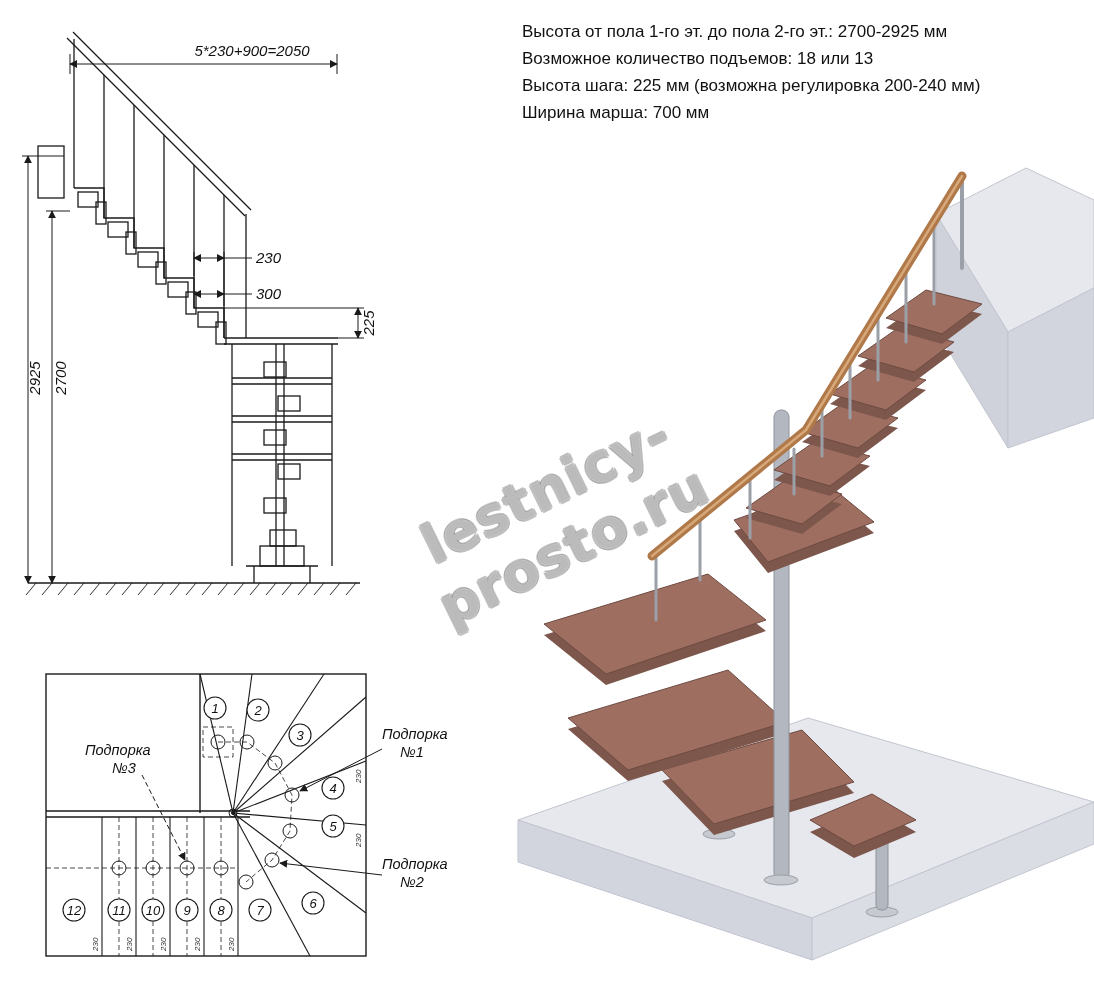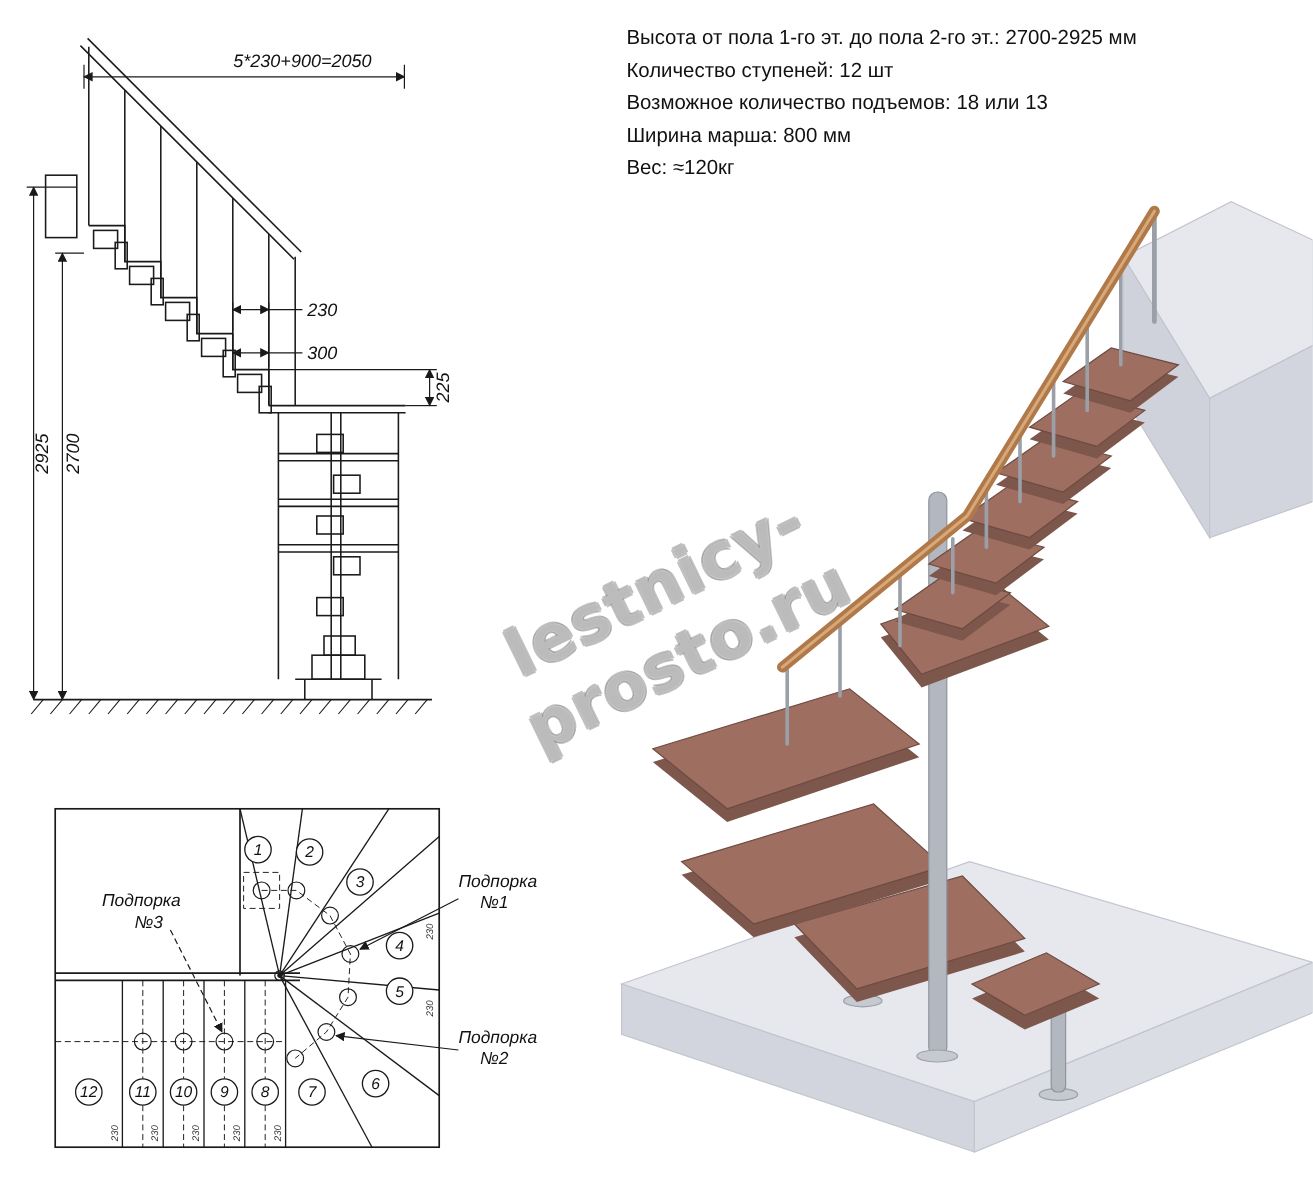--- a/index.html
+++ b/index.html
@@ -29,24 +29,23 @@
                 0 -1.5px 0 rgba(140,140,140,0.55),0 1.5px 0 rgba(140,140,140,0.55);
   }
 </style>
 </head>
 <body>
 
 <div class="canvas">
 
   <section class="specs">
     <div class="spec-line">Высота от пола 1-го эт. до пола 2-го эт.: 2700-2925 мм</div>
-    <div class="spec-line">Количество ступеней: 12 шт</div>
     <div class="spec-line">Возможное количество подъемов: 18 или 13</div>
-    <div class="spec-line">Ширина марша: 800 мм</div>
-    <div class="spec-line">Вес: ≈120кг</div>
+    <div class="spec-line">Высота шага: 225 мм (возможна регулировка 200-240 мм)</div>
+    <div class="spec-line">Ширина марша: 700 мм</div>
   </section>
 
   <section class="elevation">
     <svg width="440" height="640" viewBox="0 0 440 640">
       <defs>
         <marker id="arrE" viewBox="0 0 10 10" refX="9" refY="5" markerWidth="8" markerHeight="8" orient="auto-start-reverse">
           <path d="M0,0 L10,5 L0,10 z" fill="#1a1a1a"></path>
         </marker>
       </defs>
       <g stroke="#1a1a1a" stroke-width="1.3" fill="none">

